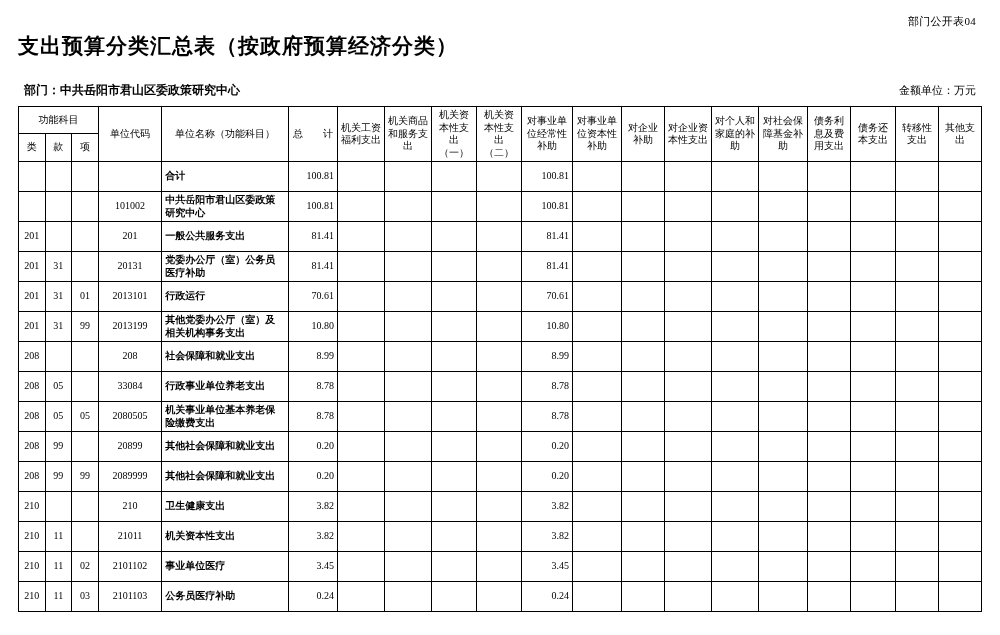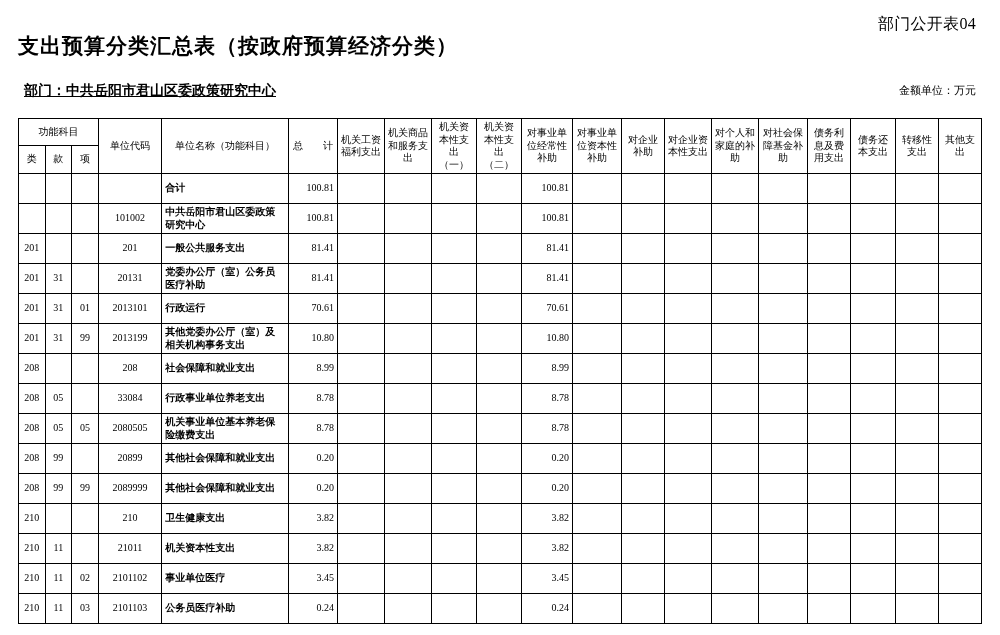--- a/index.html
+++ b/index.html
@@ -19,56 +19,55 @@
     width: 1000px;
     height: 635px;
     position: relative;
     box-sizing: border-box;
     padding: 0 18px;
   }
   .doc-code {
     position: absolute;
     top: 14px;
     right: 24px;
-    font-size: 16px;
+    font-size: 11px;
     letter-spacing: 0.3px;
   }
   .title {
     text-align: left;
     font-size: 21px;
     font-weight: bold;
     letter-spacing: 1px;
     padding-top: 32px;
     font-family: "Liberation Serif", "DejaVu Serif", serif;
   }
   .meta-row {
     position: relative;
     margin-top: 22px;
     height: 18px;
     padding: 0 6px;
   }
   .dept {
     position: absolute;
     left: 6px;
     top: 0;
-    font-size: 14px;
+    font-size: 12px;
     font-weight: bold;
-    text-decoration: underline;
   }
   .unit {
     position: absolute;
     right: 6px;
     top: 1px;
     font-size: 11px;
     margin-left: 24px;
   }
   table.main {
     border-collapse: collapse;
     width: 964px;
-    margin-top: 18px;
+    margin-top: 6px;
     table-layout: fixed;
   }
   table.main th, table.main td {
     border: 1px solid #000;
     font-size: 10px;
     line-height: 1.25;
     padding: 2px 3px;
     vertical-align: middle;
     word-break: break-all;
   }

